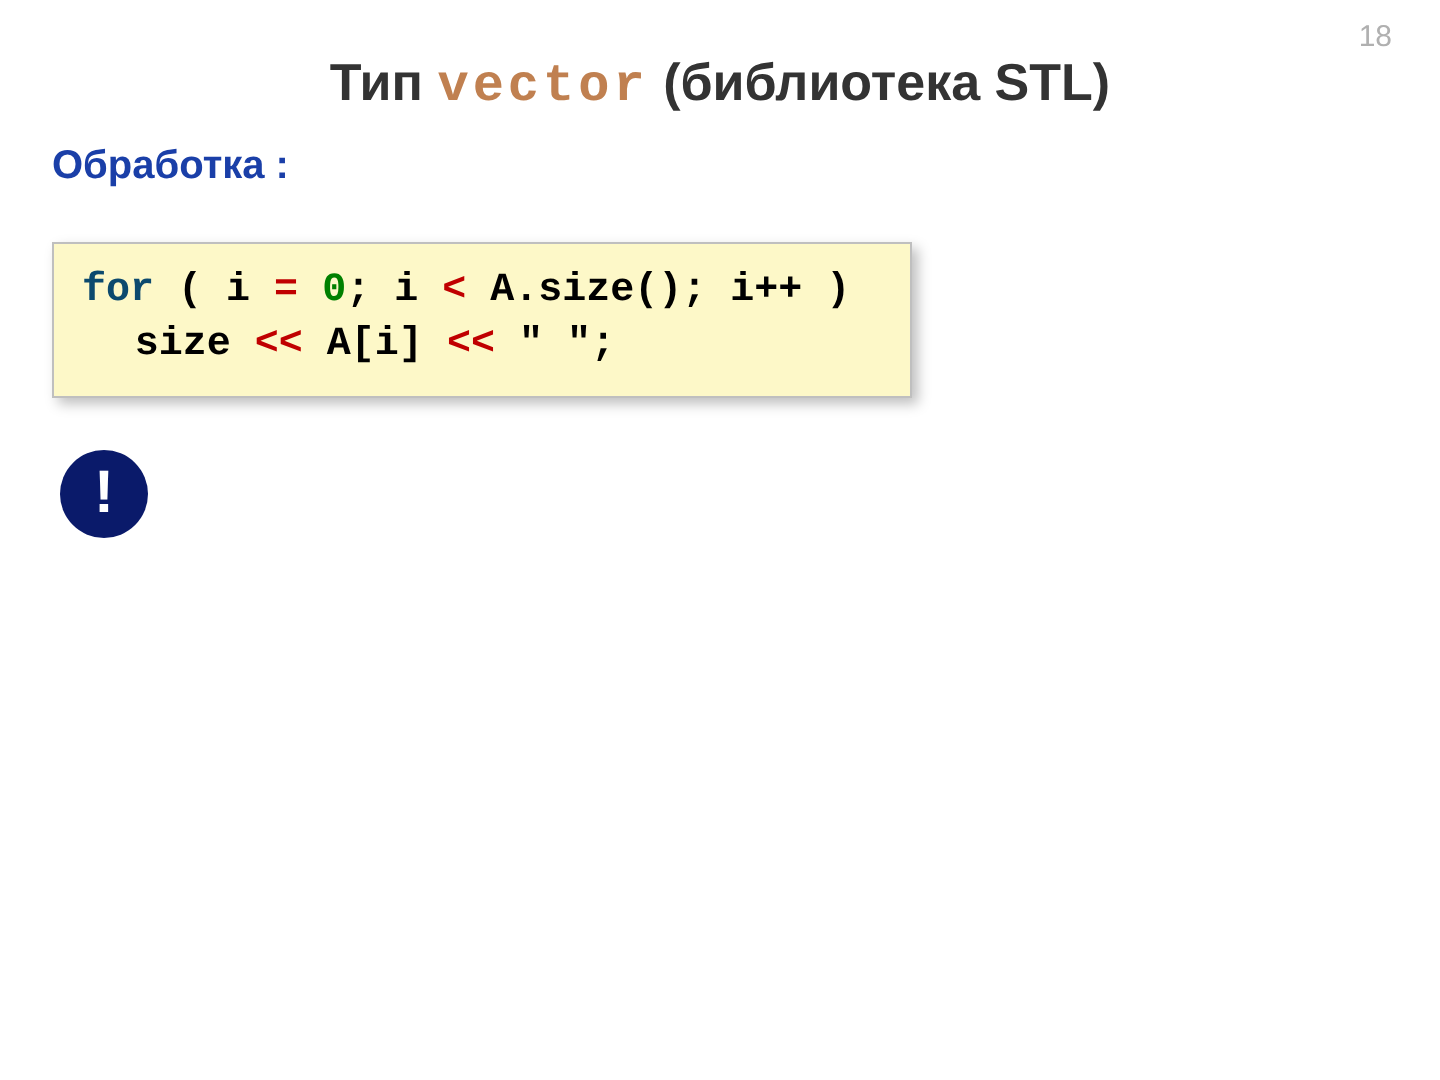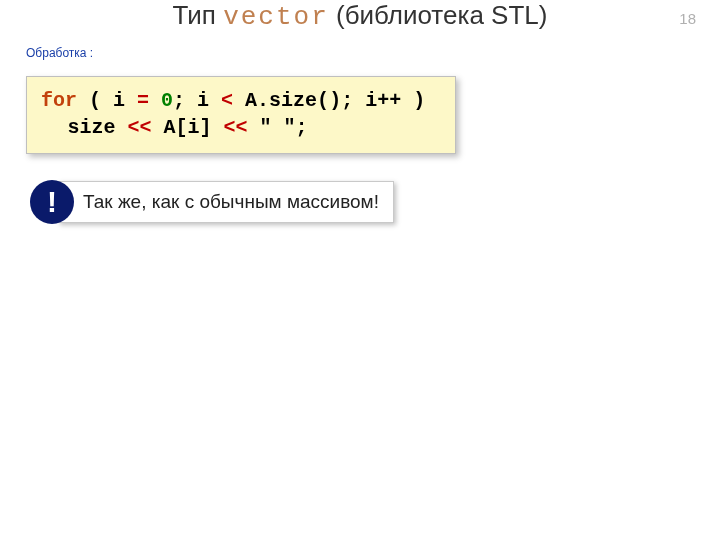--- a/index.html
+++ b/index.html
@@ -16,48 +16,49 @@
     position: absolute;
     top: 10px;
     right: 24px;
     color: #b0b0b0;
     font-size: 15px;
     text-align: center;
   }
   .title {
     text-align: center;
     font-size: 26px;
+    margin-top: 26px;
     color: #333;
-    font-weight: 400;
+    font-weight: 700;
   }
   .title .mono {
     font-family: "Courier New", monospace;
     color: #c08050;
     letter-spacing: 2px;
   }
   .section-label {
-    margin: 14px 0 16px 26px;
+    margin: 14px 0 26px 26px;
     color: #1a3fa8;
-    font-size: 12px;
-    font-weight: 400;
+    font-size: 20px;
+    font-weight: 700;
   }
   .code-box {
     margin: 0 0 0 26px;
     width: 430px;
     background: #fdf8c8;
     border: 1px solid #bfbfbf;
     box-shadow: 3px 3px 6px rgba(0,0,0,0.25);
     padding: 10px 14px 12px 14px;
     font-family: "Courier New", monospace;
     font-size: 20px;
     font-weight: bold;
     line-height: 1.35;
     color: #000;
   }
-  .code-box .kw   { color: #c2410c; }
+  .code-box .kw   { color: #0c4a6e; }
   .code-box .zero { color: #008000; }
   .code-box .eq   { color: #c00000; }
   .code-indent { display:inline-block; width: 2.2ch; }
   .note-row {
     margin: 26px 0 0 30px;
     display: flex;
     align-items: center;
   }
   .bang-badge {
     width: 44px;
@@ -99,14 +100,13 @@
   <div>
     <span class="kw">for</span><span> ( i </span><span class="eq">=</span><span> </span><span class="zero">0</span><span>; i </span><span class="eq">&lt;</span><span> A.size(); i++ )</span>
   </div>
   <div>
     <span class="code-indent"></span><span>size </span><span class="eq">&lt;&lt;</span><span> A[i] </span><span class="eq">&lt;&lt;</span><span> " ";</span>
   </div>
 </div>
 
 <div class="note-row">
   <div class="bang-badge">!</div>
-  <div class="note-box"> Так же, как с обычным массивом!</div>
 </div>
 
 </body></html>

